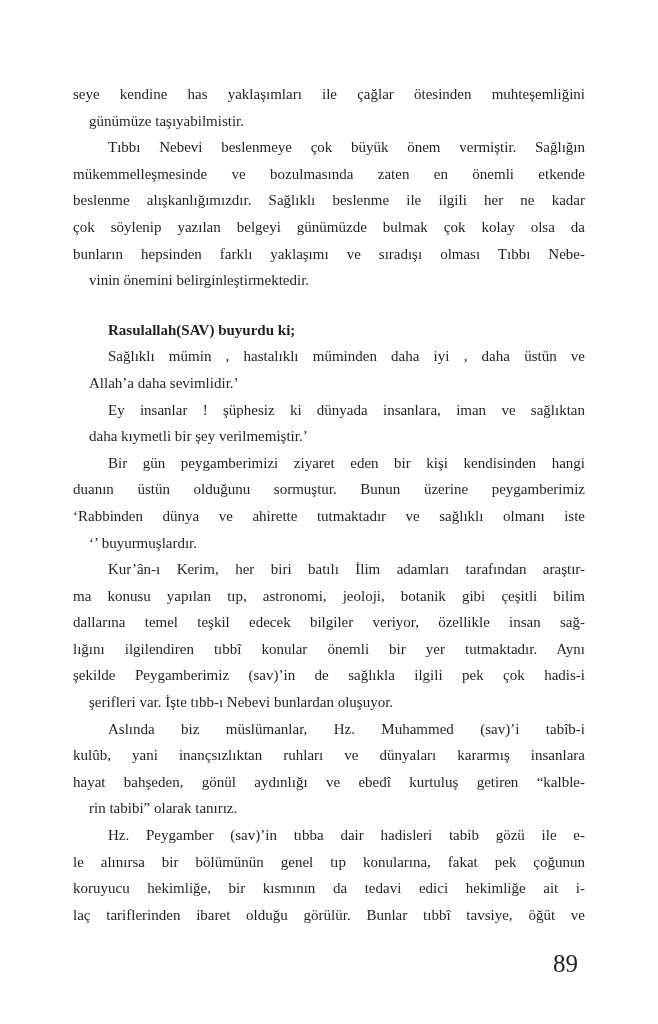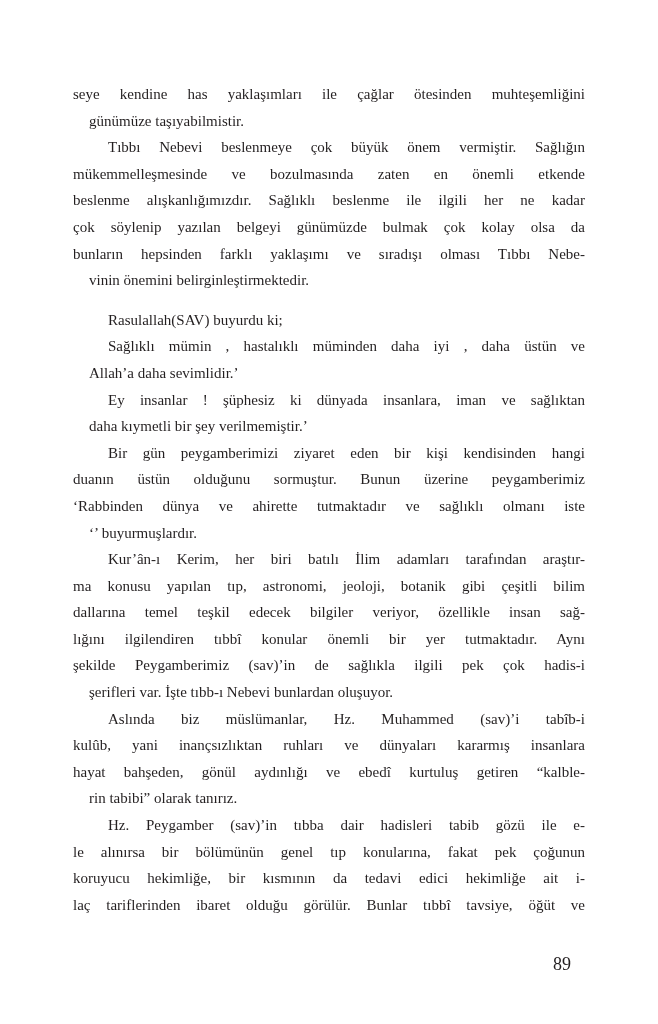--- a/index.html
+++ b/index.html
@@ -28,39 +28,39 @@
       text-align: justify;
       text-indent: 35px;
       hyphens: manual;
     }
     .para.noindent {
       text-indent: 0;
     }
     .para.italic {
     }
     .heading {
-      margin: 13px 0 0 0;
+      margin: 23px 0 0 0;
       text-indent: 35px;
-      font-weight: normal;
+      font-weight: bold;
     }
     .line {
       display: block;
       text-align: justify;
       text-align-last: justify;
       white-space: nowrap;
     }
     .line.last {
       text-align-last: left;
       margin-left: 16px;
     }
     .page-number {
       position: absolute;
       left: 553px;
       top: 952px;
-      font-size: 18px;
+      font-size: 25px;
       line-height: 24px;
       color: #231f20;
     }
   </style>
 </head>
 <body>
 
 <div class="page">
 
   <p class="para noindent">

